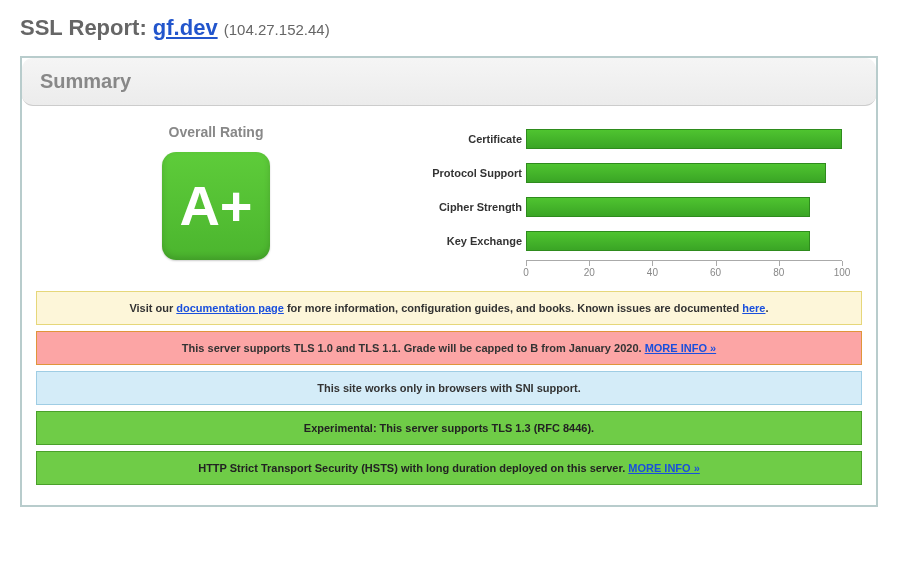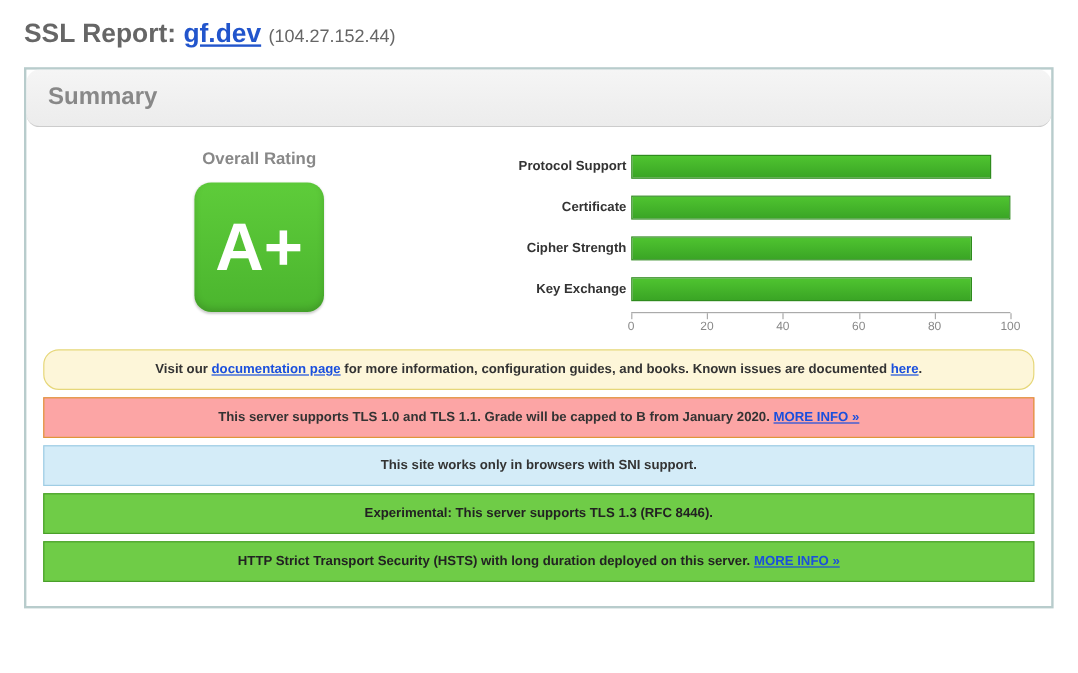--- a/index.html
+++ b/index.html
@@ -130,21 +130,21 @@
     font-size: 11px;
     font-weight: bold;
     padding: 10px 12px;
     margin-bottom: 6px;
     border: 1px solid;
   }
   .banner .link {
     color: #1a4fdd;
     text-decoration: underline;
   }
-  .b-yellow { background: #fdf6d9; border-color: #e6d77a; color: #333; border-radius: 13px; }
+  .b-yellow { background: #fdf6d9; border-color: #e6d77a; color: #333; }
   .b-orange { background: #fca5a5; border-color: #e0953a; color: #333; }
   .b-blue   { background: #d4ecf8; border-color: #9fcde4; color: #333; }
   .b-green  { background: #6fcc47; border-color: #4aa02a; color: #222; }
 </style>
 </head>
 <body>
 
 <div class="page-title">
   <span>SSL Report: </span><a class="domain">gf.dev</a>
   <span class="ip">(104.27.152.44)</span>
@@ -155,29 +155,29 @@
   <div class="panel-body">
 
     <div class="top-row">
       <div class="rating-col">
         <div class="rating-label">Overall Rating</div>
         <div class="grade-box">A+</div>
       </div>
       <div class="chart-col">
         <div class="chart-area" id="chart-area">
             <div class="chart-row">
+              <div class="chart-row-label">Certificate</div>
+              <div class="bar-track">
+                <div class="bar-fill" style="width: 100%;"></div>
+              </div>
+            </div>
+            <div class="chart-row">
               <div class="chart-row-label">Protocol Support</div>
               <div class="bar-track">
                 <div class="bar-fill" style="width: 95%;"></div>
-              </div>
-            </div>
-            <div class="chart-row">
-              <div class="chart-row-label">Certificate</div>
-              <div class="bar-track">
-                <div class="bar-fill" style="width: 100%;"></div>
               </div>
             </div>
             <div class="chart-row">
               <div class="chart-row-label">Cipher Strength</div>
               <div class="bar-track">
                 <div class="bar-fill" style="width: 90%;"></div>
               </div>
             </div>
             <div class="chart-row">
               <div class="chart-row-label">Key Exchange</div>

